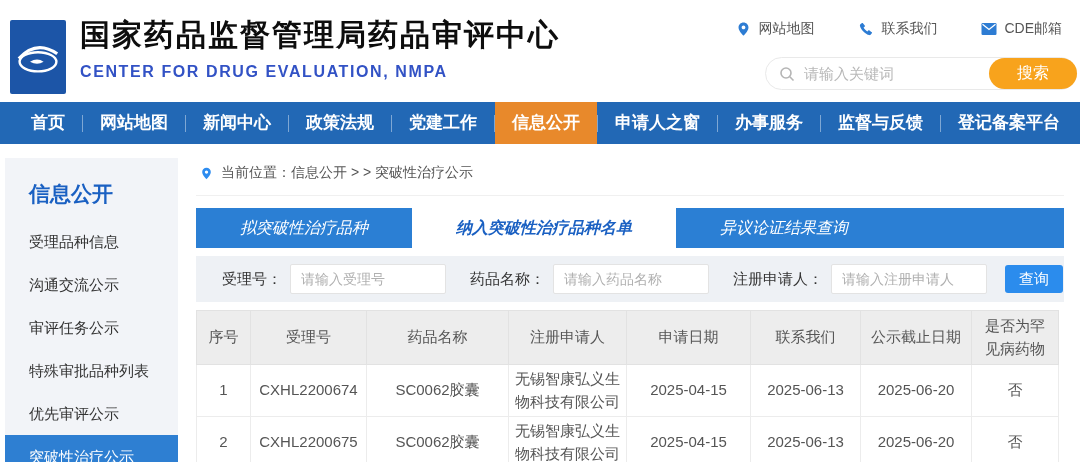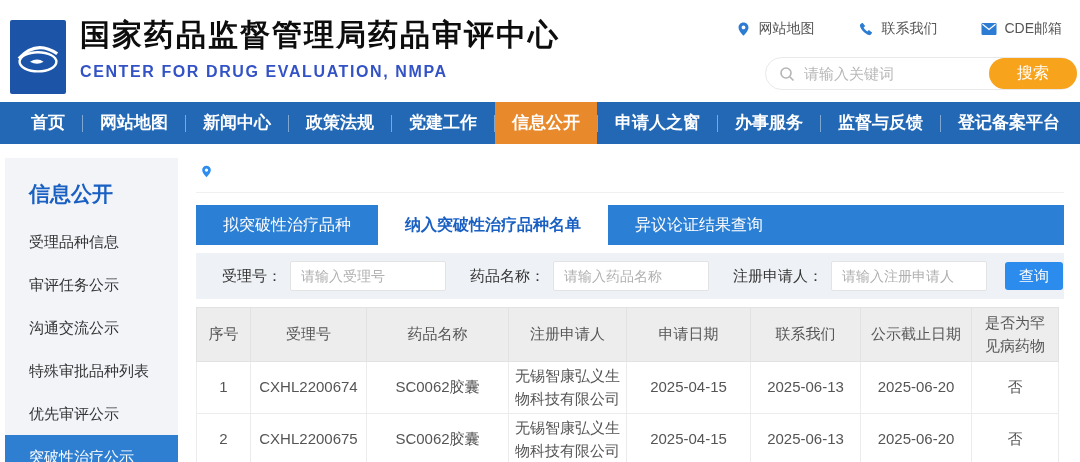--- a/index.html
+++ b/index.html
@@ -33,21 +33,21 @@
   .sidebar { position:absolute; left:5px; top:158px; width:173px; height:304px; background:#f2f4f8; }
   .sidebar-title { padding:22px 0 12px 24px; font-size:21px; font-weight:bold; color:#1a60c2; }
   .sidebar-item { padding-left:24px; height:43px; line-height:43px; font-size:15px; color:#333; cursor:pointer; white-space:nowrap; }
   .sidebar-item.active { background:#2e7fd2; color:#fff; }
 
   
   .content { position:absolute; left:196px; top:158px; width:868px; }
   .breadcrumb { display:flex; align-items:center; gap:8px; font-size:14px; color:#555; padding:6px 0 13px 4px; border-bottom:1px solid #f0f0f0; }
 
   .tabs { margin-top:12px; display:flex; background:#2b7fd4; height:40px; width:100%; }
-  .tab { color:#fff; font-size:16px; line-height:40px; padding:0 27px; cursor:pointer; white-space:nowrap; }
+  .tab { color:#fff; font-size:16px; line-height:40px; padding:0 44px; cursor:pointer; white-space:nowrap;font-style:italic; }
   .tab.active { background:#fff; color:#1a60c2; font-weight:bold;text-align:right; }
 
   .filter { margin-top:8px; height:46px; background:#eef1f5; display:flex; align-items:center; padding-left:26px; width:100%; }
   .filter-label { font-size:15px; color:#333; white-space:nowrap; }
   .filter-input { width:156px; height:30px; border:1px solid #e3e3e3; border-radius:2px; margin:0 24px 0 8px; padding:0 10px; font-size:14px; color:#333; outline:none; font-family:inherit; }
   .filter-input::placeholder { color:#b0b0b0; }
   .query-btn { width:58px; height:28px; background:#2b8ced; color:#fff; font-size:15px; border:none; border-radius:3px; cursor:pointer; margin-left:-6px; font-family:Liberation Sans, sans-serif; }
 
   .data-table { margin-top:8px; width:862px; border-collapse:collapse; table-layout:fixed; }
   .data-table th { background:#ededed; color:#555; font-size:15px; font-weight:normal; height:54px; border:1px solid #e2e2e2; padding:0 8px; text-align:center; line-height:1.5; }
@@ -122,33 +122,34 @@
       <span class="nav-sep"></span>
       <a class="nav-item">监督与反馈</a>
       <span class="nav-sep"></span>
       <a class="nav-item">登记备案平台</a>
     </div>
 
   <div class="sidebar">
     <div class="sidebar-title">信息公开</div>
     <div id="sidebar-items">
         <div class="sidebar-item">受理品种信息</div>
+        <div class="sidebar-item">沟通交流公示</div>
         <div class="sidebar-item">审评任务公示</div>
-        <div class="sidebar-item">沟通交流公示</div>
         <div class="sidebar-item">特殊审批品种列表</div>
         <div class="sidebar-item">优先审评公示</div>
         <div class="sidebar-item active">突破性治疗公示</div>
       </div>
   </div>
 
   <div class="content">
     <div class="breadcrumb">
       <svg width="13" height="15" viewBox="0 0 16 16">
         <path fill="#2d8cf0" d="M8 1C5 1 2.7 3.3 2.7 6.3 2.7 10.2 8 15 8 15s5.3-4.8 5.3-8.7C13.3 3.3 11 1 8 1zm0 7.3c-1.1 0-2-.9-2-2s.9-2 2-2 2 .9 2 2-.9 2-2 2z"></path>
       </svg>
+      <span>当前位置：信息公开 &gt; &gt; 突破性治疗公示</span>
     </div>
 
     <div class="tabs">
         <div class="tab">拟突破性治疗品种</div>
         <div class="tab active">纳入突破性治疗品种名单</div>
         <div class="tab">异议论证结果查询</div>
       </div>
 
     <div class="filter" id="filter-bar">
         <span class="filter-label">受理号：</span>

